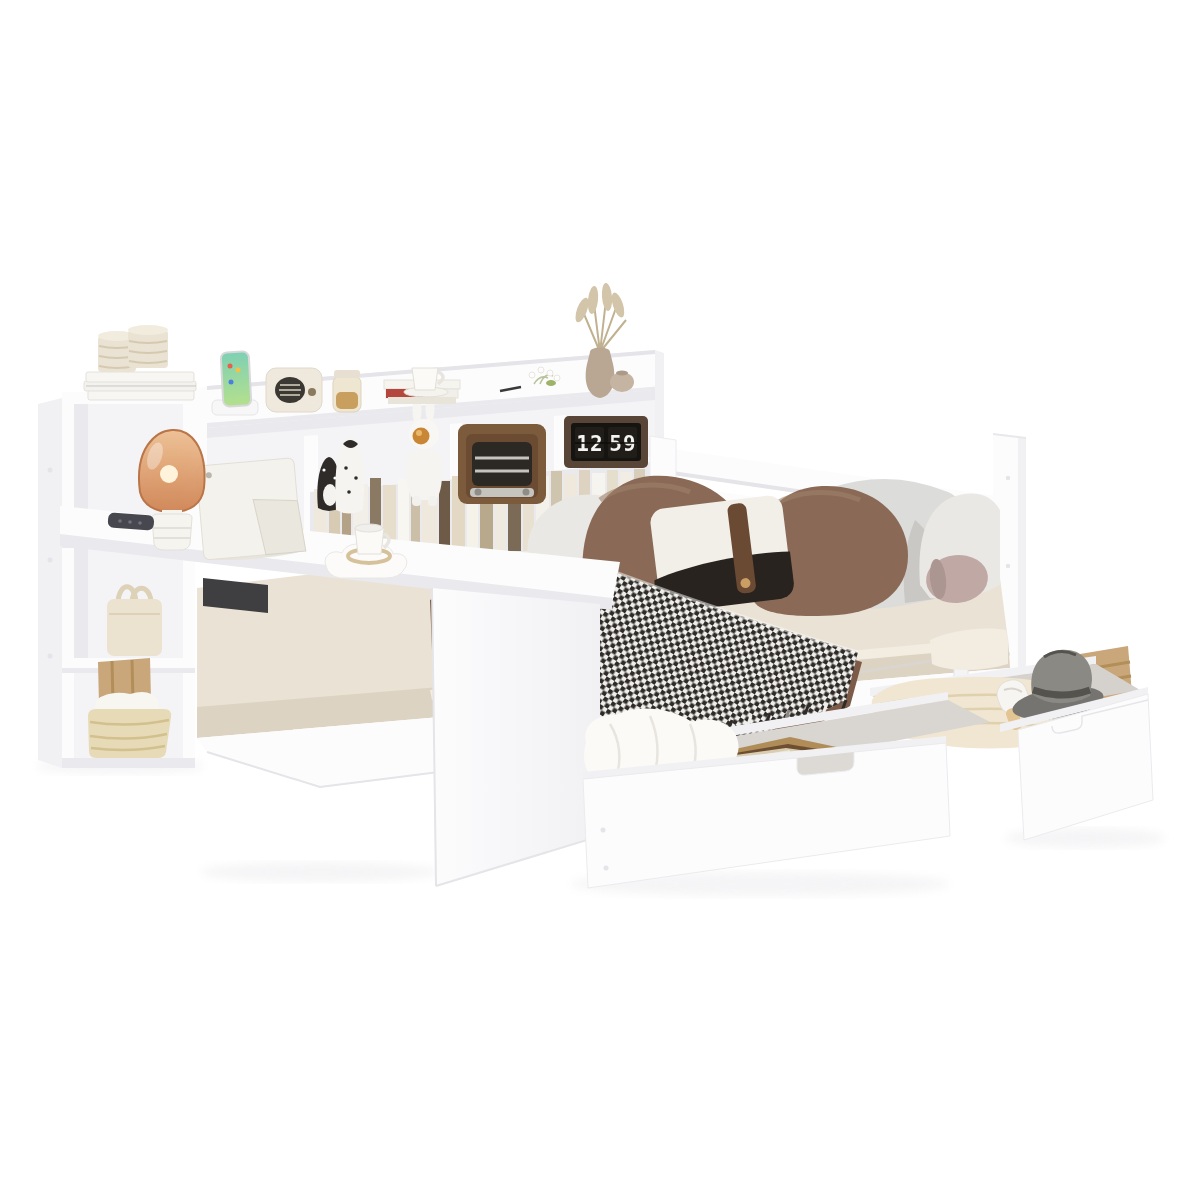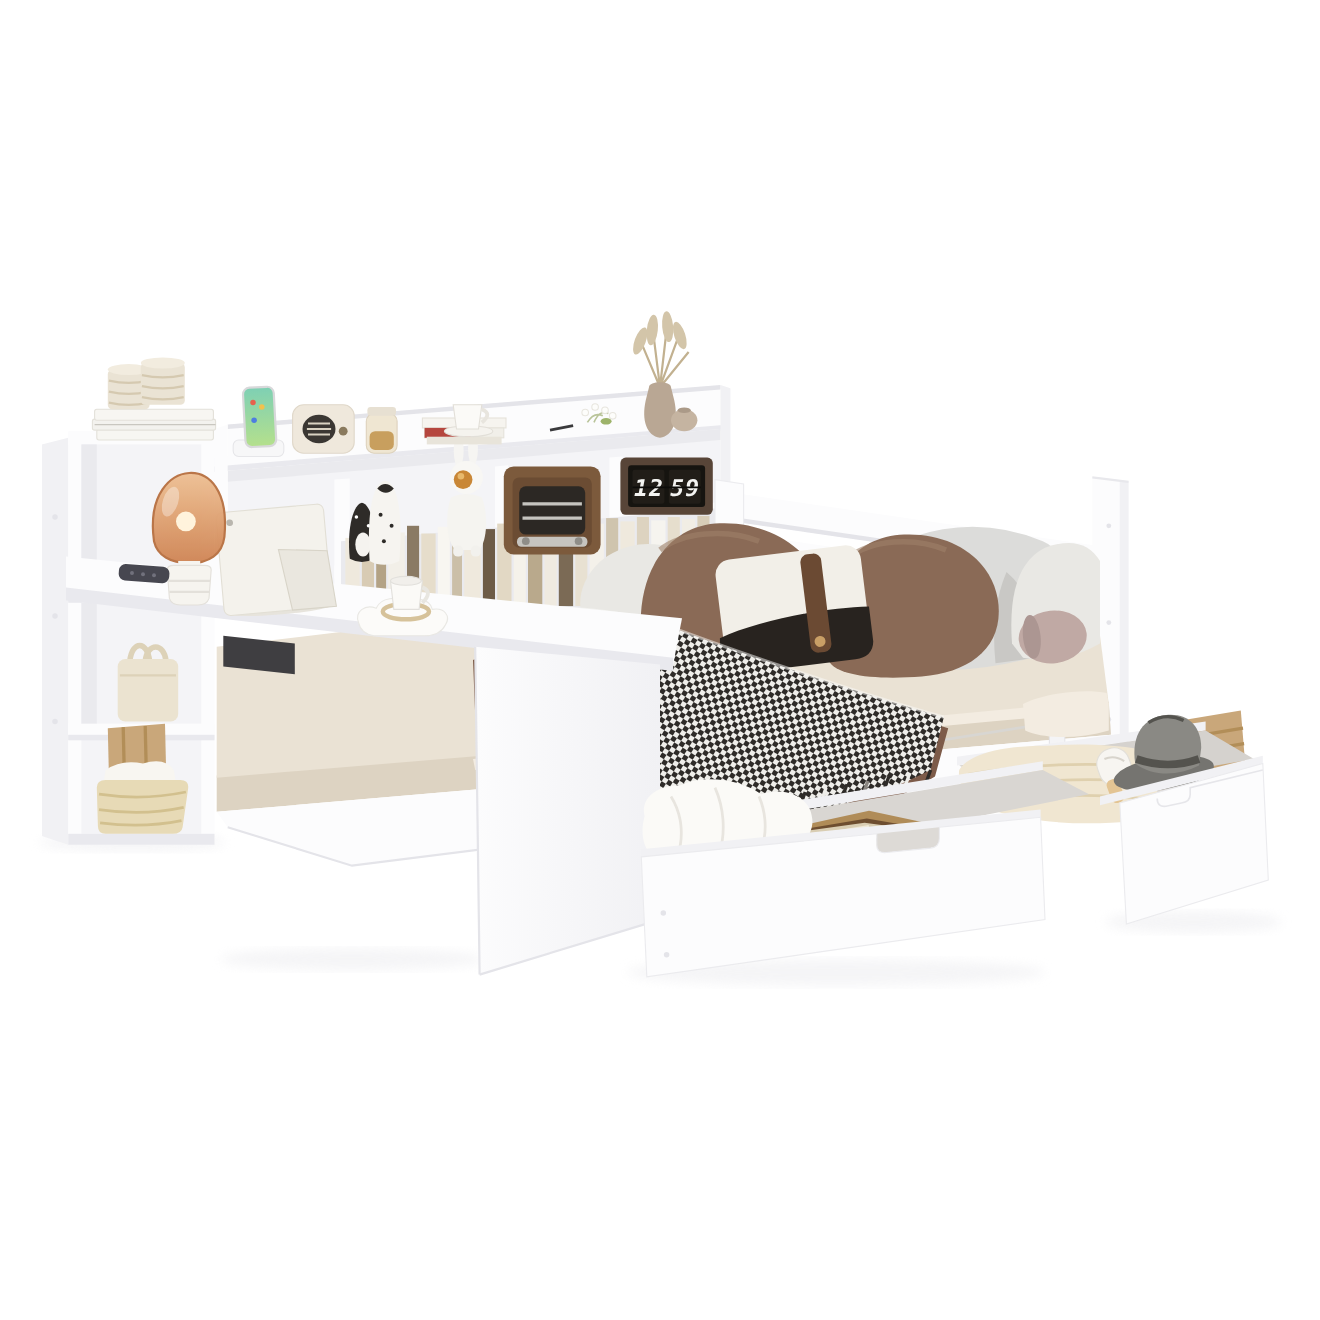--- a/index.html
+++ b/index.html
@@ -1,17 +1,17 @@
 <!DOCTYPE html>
 <html style="--c-white: #ffffff; --c-panel: #fcfcfd; --c-panelEdge: #e4e4e9; --c-panelShade: #f1f1f4; --c-panelDeep: #e9e9ee; --c-interior: #f4f4f7; --c-interiorShade: #eaeaee; --c-darkGap: #3f3e41; --c-shadow: #ededf0; --c-sheet: #eae2d4; --c-sheetDeep: #ddd3c2; --c-sheetLight: #f3ece1; --c-brown1: #8a6a56; --c-brownDark: #6f5442; --c-brownLight: #9f8069; --c-blanket: #7d5b49; --c-blanketDark: #664a3a; --c-houndDark: #2e2b28; --c-houndLight: #efeeea; --c-fringe: #8a8680; --c-gray1: #dcdcda; --c-gray2: #c9c8c5; --c-pillowWhite: #e9e8e4; --c-accentWhite: #f2efe8; --c-accentBlack: #28231f; --c-strap: #6b4a33; --c-button: #c99f66; --c-bolster: #c0a9a4; --c-bolsterDark: #ac9692; --c-wood: #8a6745; --c-woodLight: #b08c58; --c-woodDark: #6e4e30; --c-glass: #d9cdb2; --c-glassLight: #efe8d6; --c-amber: #cf8352; --c-amberLight: #eebf92; --c-amberDark: #b76f3f; --c-glow: #ffe3b0; --c-bulb: #fff3dc; --c-lampBase: #f6f4ef; --c-clockBox: #584538; --c-clockCard: #211d18; --c-digits: #f4f4f2; --c-radioWood: #7c5a3c; --c-radioFace: #6b4c33; --c-grillDark: #2c2824; --c-silver: #c6c4bf; --c-cream: #efe8dc; --c-speakerGrill: #3b3733; --c-jarGlass: #efe6d2; --c-jarFill: #c89f5e; --c-phoneA: #7ed0b4; --c-phoneB: #b5e08c; --c-rope: #eae3d4; --c-ropeLine: #d5c9b0; --c-bag: #ebe3d0; --c-bagLine: #ddd2b8; --c-basket: #e7dab6; --c-basketLine: #d2c08e; --c-boxWood: #c9a77a; --c-boxWoodLine: #b28e58; --c-knit: #f0e6d1; --c-knitLine: #dfd0ae; --c-hat: #757470; --c-hatLight: #8a8984; --c-hatDark: #54534e; --c-duvet: #fbfaf7; --c-duvetShade: #e8e5df; --c-towel: #f8f6f1; --c-green: #9db36a; --c-pampas: #d3c5a9; --c-pampasLine: #c2b190; --c-vase: #b9a794; --c-vase2: #c5b4a1; --c-remote: #474750;"><head>
 <meta charset="utf-8">
 <style>
   html,body{margin:0;padding:0;background:#fff;}
   .stage{position:relative;width:1200px;height:960px;background:var(--c-white,#fff);overflow:hidden;
-         font-family:"DejaVu Sans",sans-serif;font-style:italic;}
+         font-family:"DejaVu Sans",sans-serif;}
   svg{display:block}
   .clock-digits{font-family:"DejaVu Sans Mono",monospace;font-weight:bold;font-size:21px;
                 fill:var(--c-digits,#f4f4f2);letter-spacing:1px;}
 </style>
 </head>
 <body>
 
 <div class="stage">
 <svg viewBox="0 0 1200 1200" width="1200" height="1200">
   <defs>

